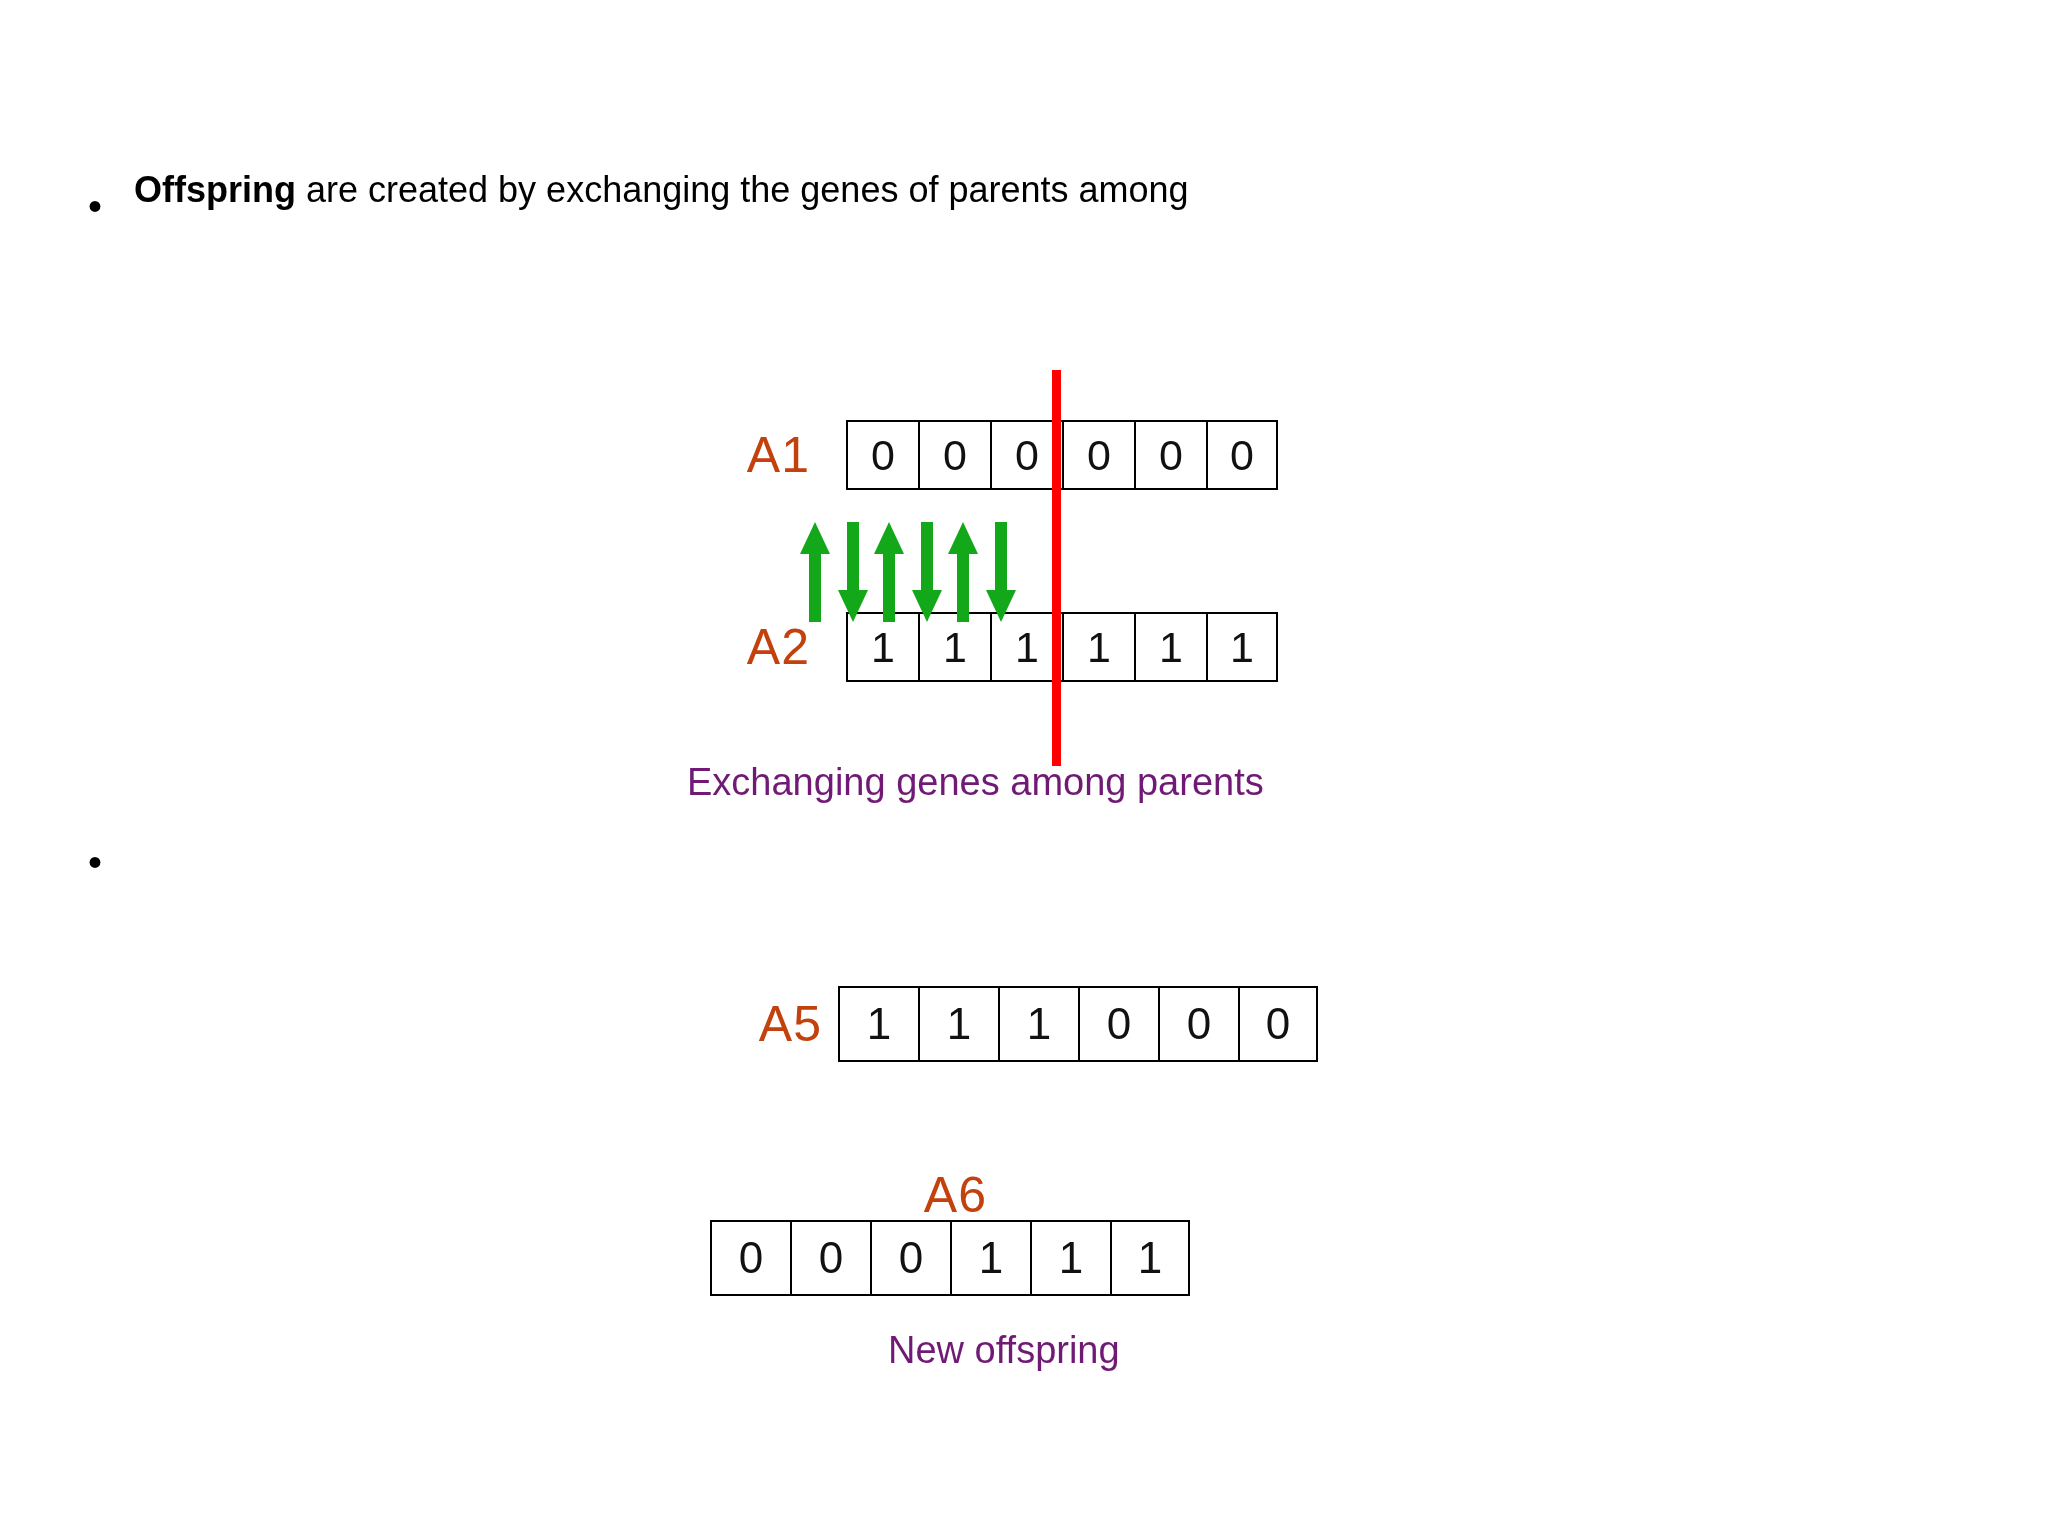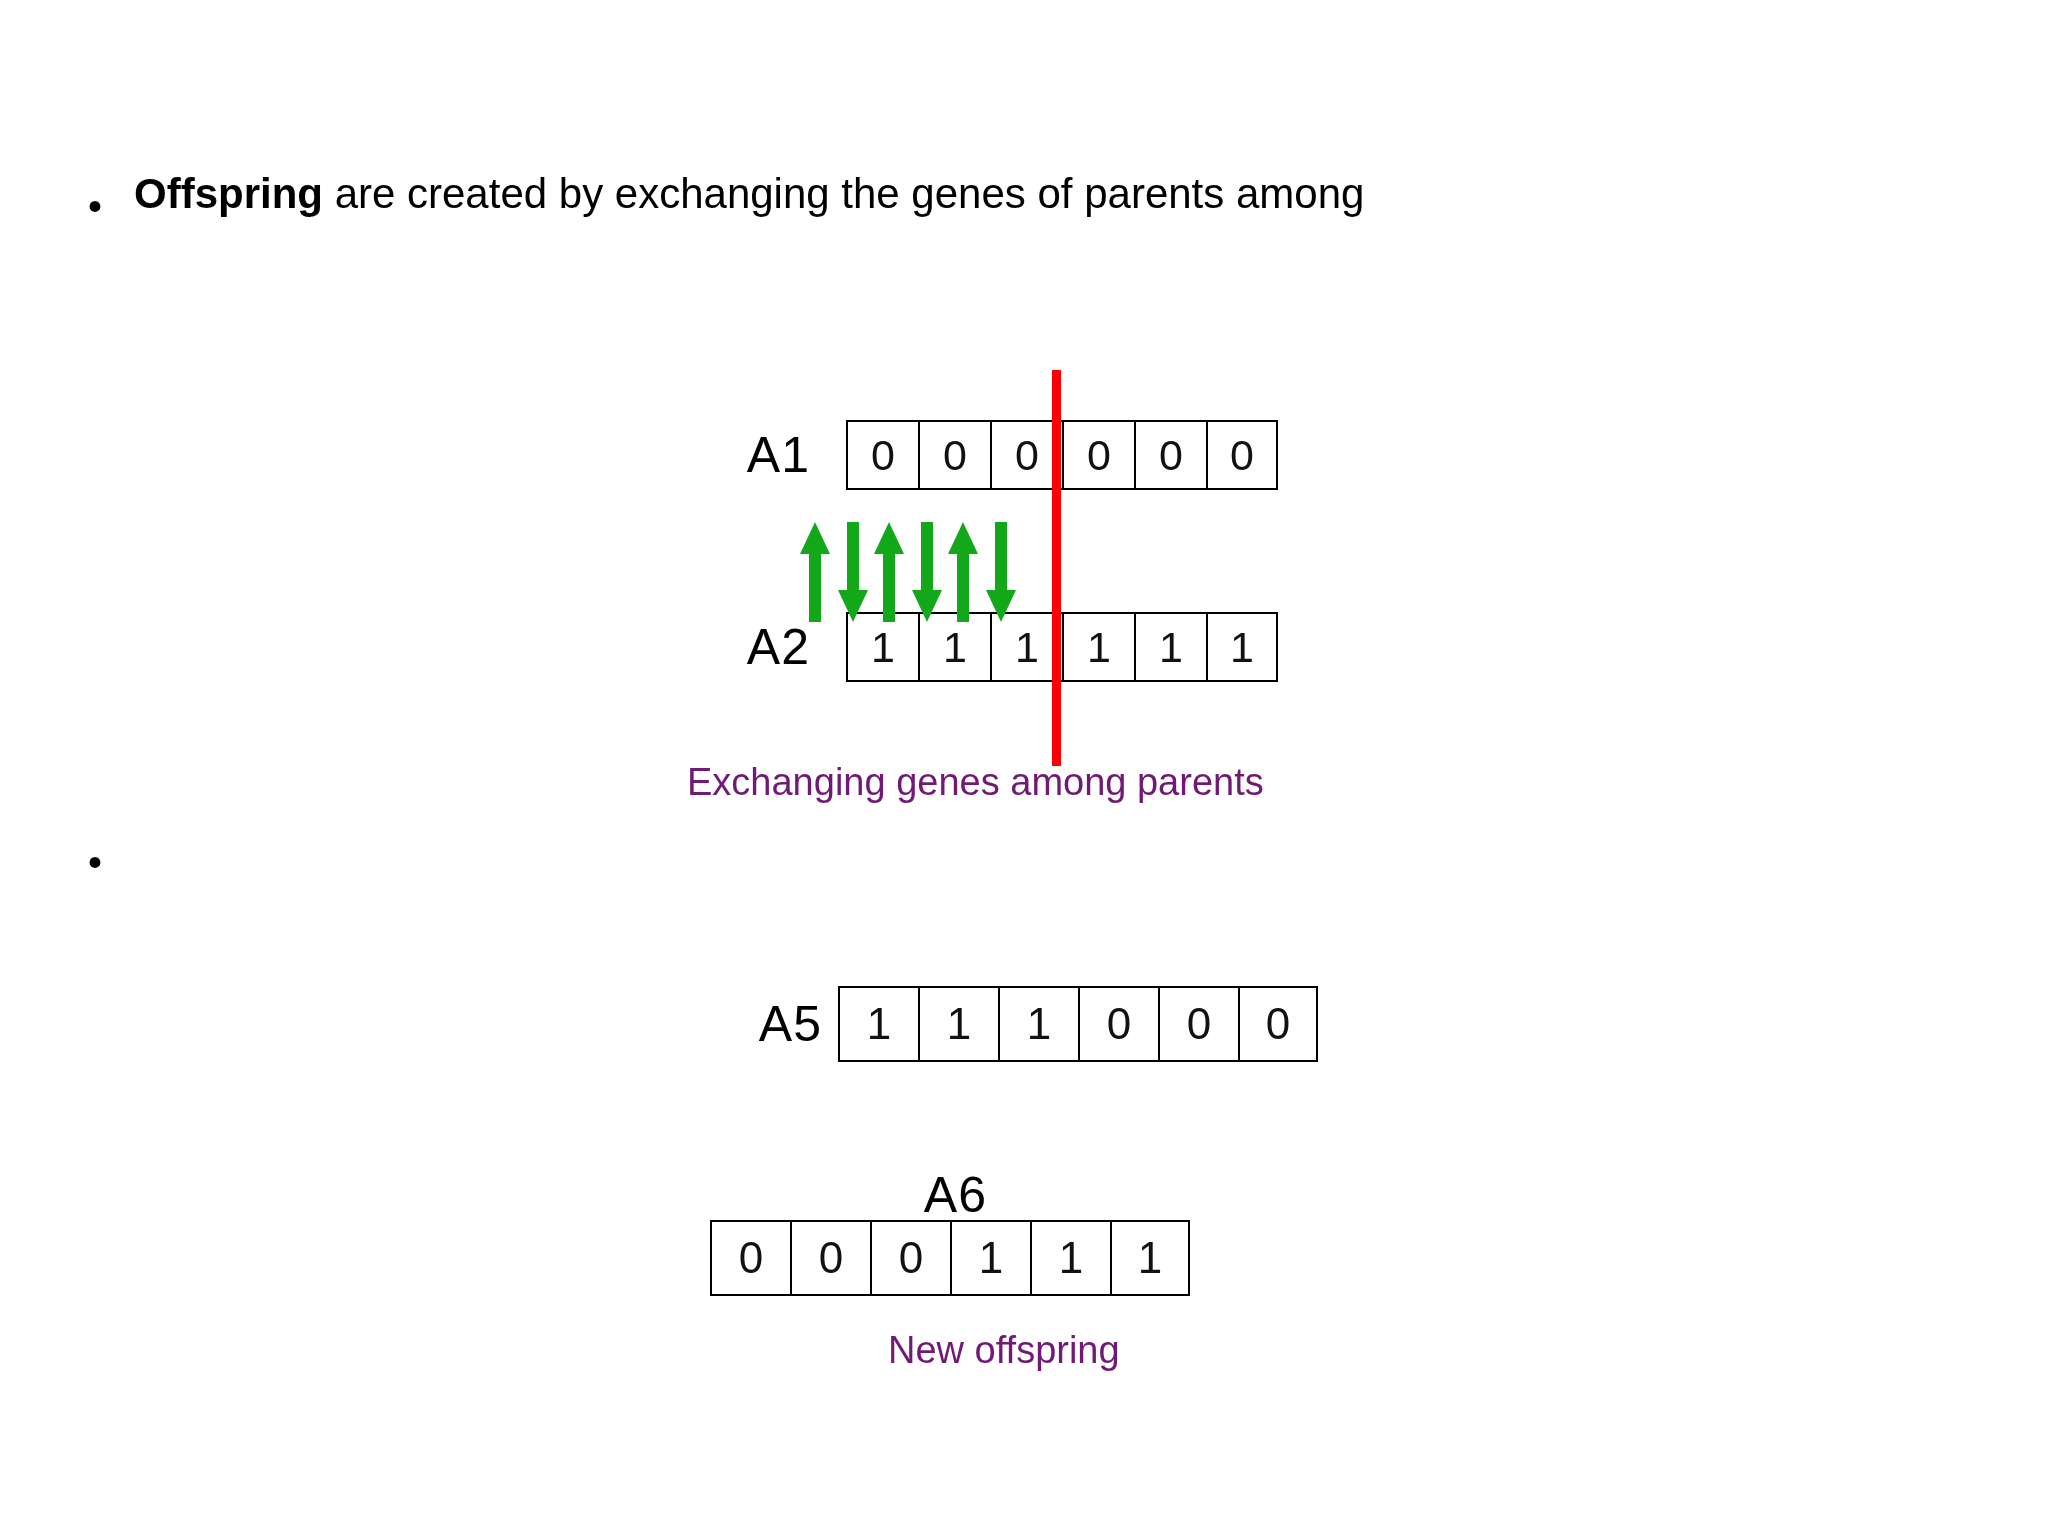--- a/index.html
+++ b/index.html
@@ -24,21 +24,21 @@
   }
   .bullet-dot {
     width: 46px;
     flex: 0 0 46px;
     font-size: 40px;
     line-height: 1;
     padding-top: 18px;
     text-align: left;
   }
   .bullet-text {
-    font-size: 42px;
+    font-size: 36px;
     line-height: 1.22;
     letter-spacing: 0px;
   }
   .b1 {
     left: 88px;
     top: 168px;
     width: 1880px;
   }
   .b1 .bullet-text {
     width: 1795px;
@@ -65,21 +65,21 @@
     position: absolute;
     display: flex;
     align-items: center;
   }
   .chrom-label {
     font-size: 50px;
     letter-spacing: 1px;
     line-height: 1;
     text-align: right;
     flex: 0 0 auto;
-    color: #000000;
+    color: #c2410c;
   }
   .gene-strip {
     display: flex;
     flex: 0 0 auto;
   }
   .gene-cell {
     width: 73px;
     height: 73px;
     border: 2px solid #000000;
     border-right-width: 0;

